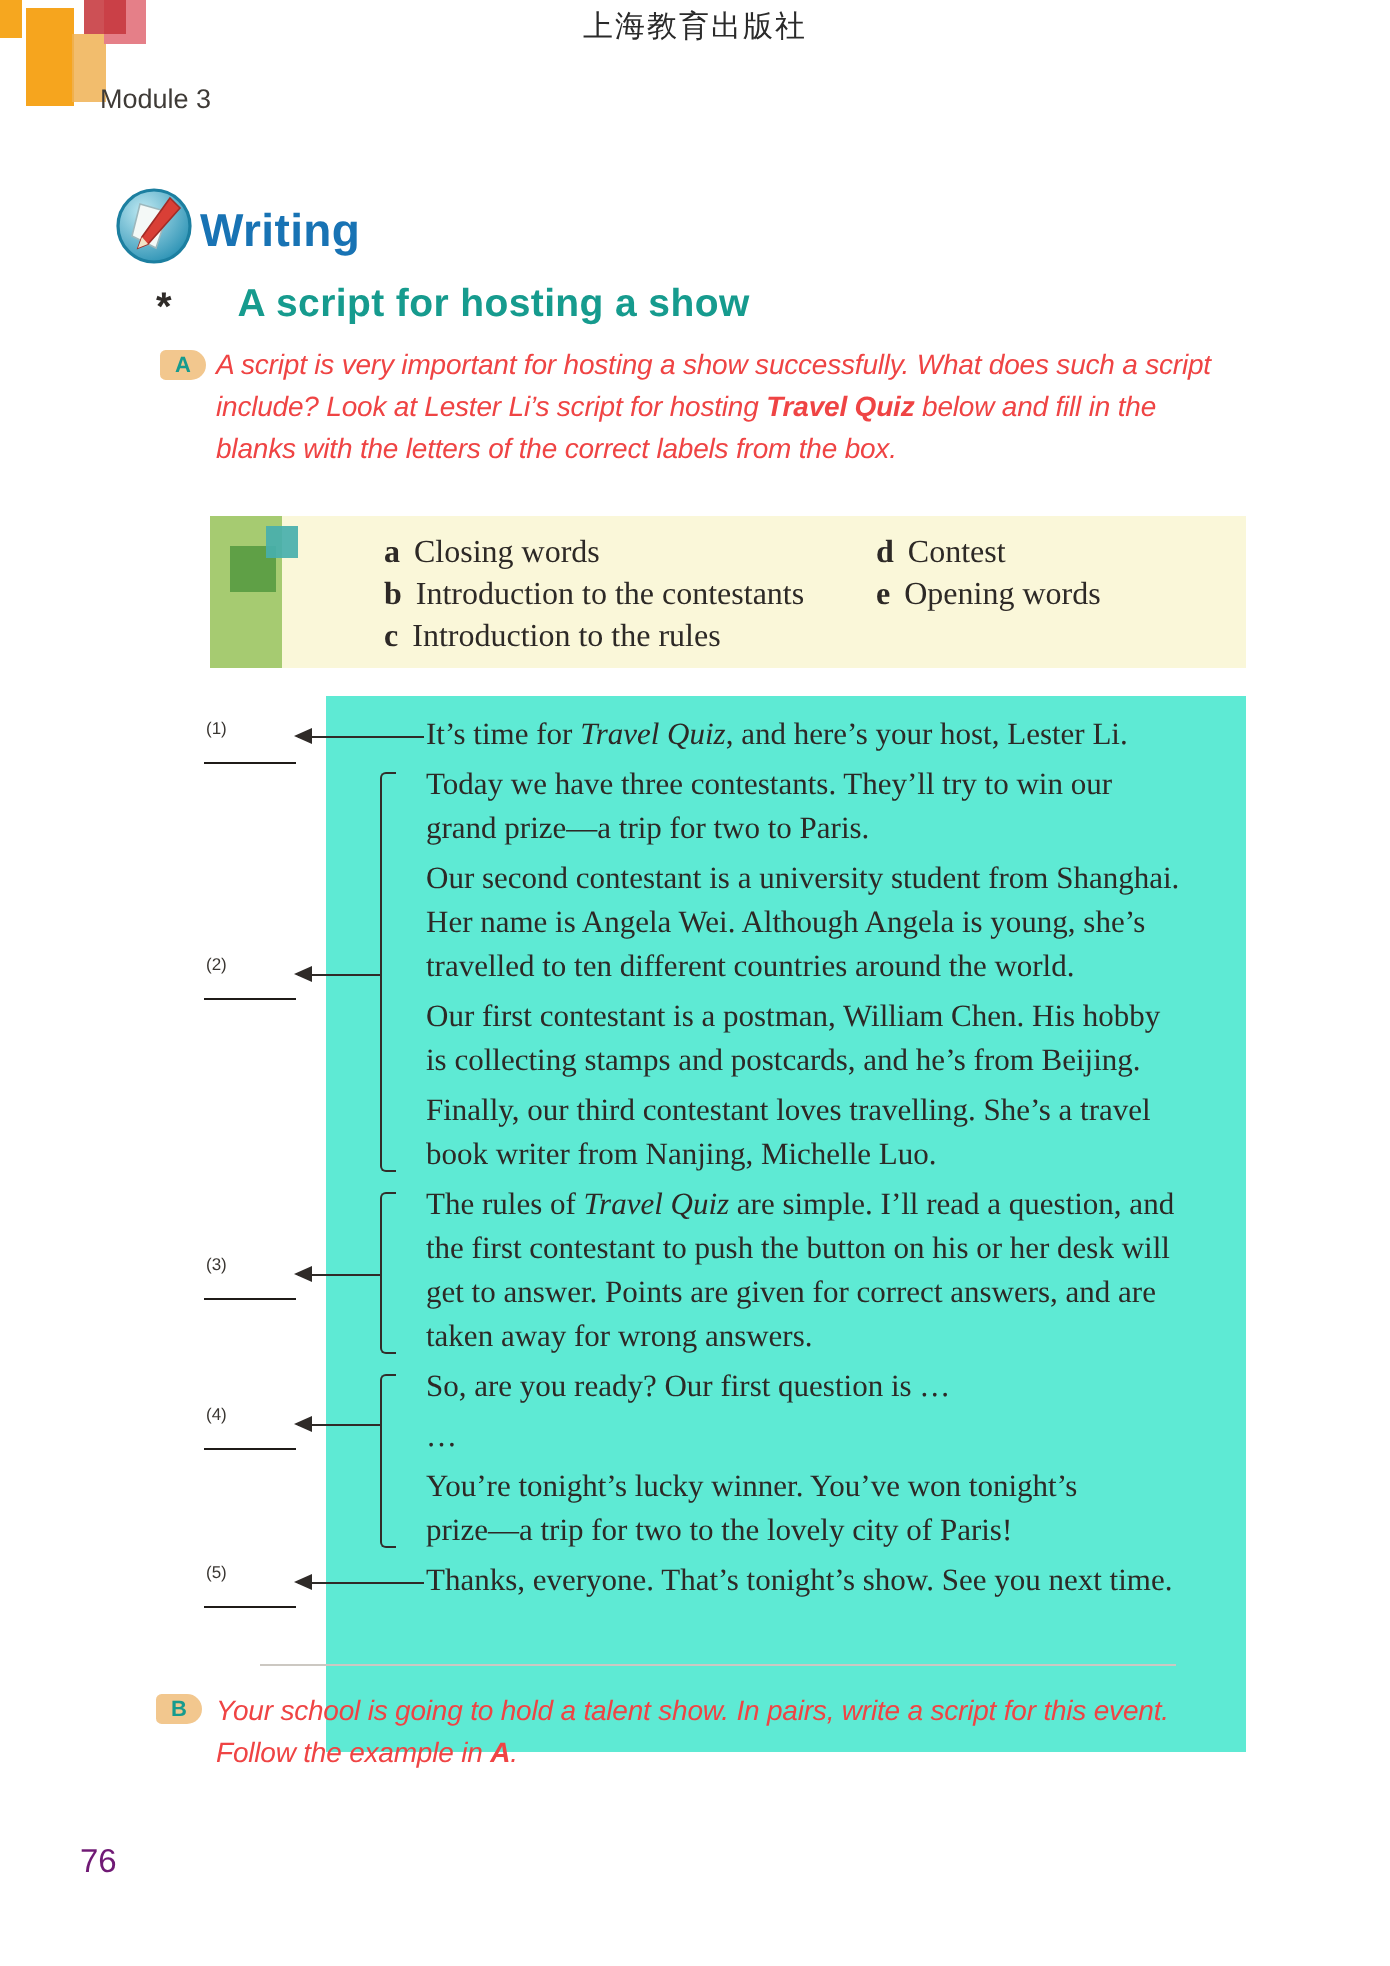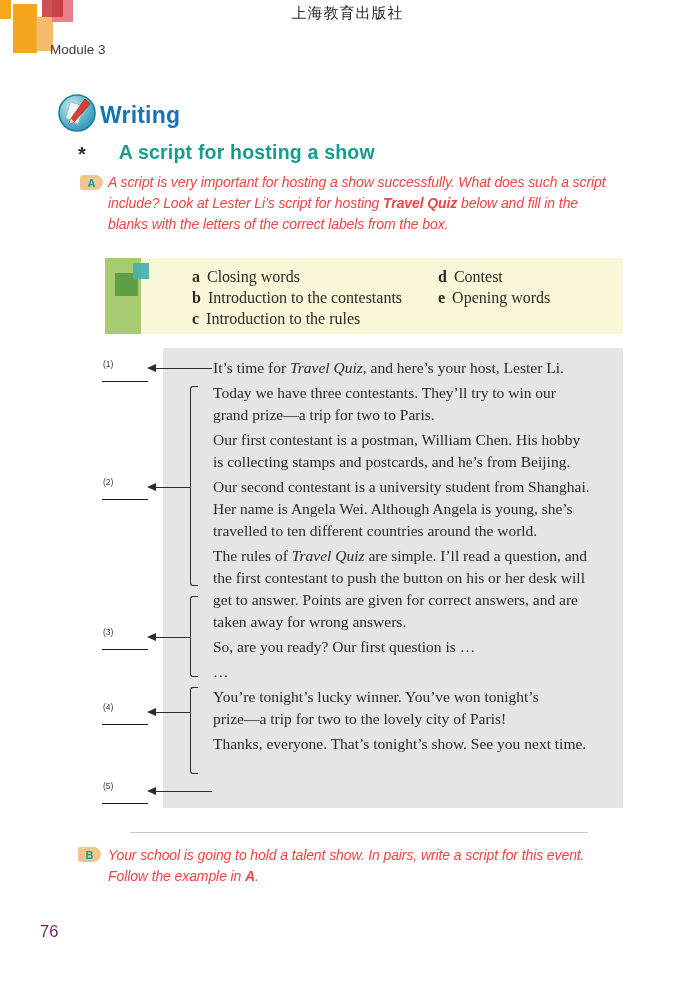--- a/index.html
+++ b/index.html
@@ -39,21 +39,21 @@
   .labels-box{position:absolute;left:105px;top:258px;width:518px;height:76px;background:#faf7d9;}
   .strip{position:absolute;left:0;top:0;width:36px;height:76px;background:#a6cb71;}
   .sq-dkgreen{position:absolute;left:10px;top:15px;width:23px;height:23px;background:#5fa046;}
   .sq-teal{position:absolute;left:28px;top:5px;width:16px;height:16px;background:rgba(72,175,172,0.92);}
   .labels-col{position:absolute;top:8px;font-family:"Liberation Serif",serif;font-size:16px;line-height:21px;}
   .labels-col.left{left:66px;}
   .labels-col.right{left:312px;}
   .label-item{white-space:nowrap;margin-left:21px;}
   .label-key{font-weight:bold;margin-right:7px;}
   
-  .script-box{position:absolute;left:163px;top:348px;width:460px;height:460px;background:#e5e5e5;
+  .script-box{position:absolute;left:163px;top:348px;width:460px;height:528px;background:#5eead4;
     box-sizing:border-box;padding:9px 6px 0 50px;}
   .script-box p{margin:0 0 3px 0;font-family:"Liberation Serif",serif;font-size:15.5px;
     line-height:22px;color:#2d2926;white-space:pre;}
   
   .blank-label{position:absolute;left:103px;font-size:8.5px;color:#3a3632;}
   .blank-line{position:absolute;left:102px;width:46px;height:0;border-top:1.3px solid #1f1b18;}
   .arrow{position:absolute;height:0;border-top:1.5px solid #2f2b28;}
   .arrow::before{content:'';position:absolute;left:-2px;top:-5px;width:0;height:0;
     border-right:9px solid #2f2b28;border-top:4.5px solid transparent;border-bottom:4.5px solid transparent;}
   .lbl1{top:359px;} .line1{top:381px;} .arr1{top:368px;left:149px;width:63px;}
@@ -125,25 +125,27 @@
     <div class="labels-col right">
       <div class="label-item"><span class="label-key">d</span><span>Contest</span></div>
       <div class="label-item"><span class="label-key">e</span><span>Opening words</span></div>
     </div>
   </div>
 
   <div class="script-box">
     <p><span>It’s time for </span><span class="i">Travel Quiz</span><span>, and here’s your host, Lester Li.</span></p>
     <p><span>Today we have three contestants. They’ll try to win our
 grand prize—a trip for two to Paris.</span></p>
-    <p><span>Our first contestant is a postman, William Chen. His hobby
-is collecting stamps and postcards, and he’s from Beijing.</span></p>
     <p><span>Our second contestant is a university student from Shanghai.
 Her name is Angela Wei. Although Angela is young, she’s
 travelled to ten different countries around the world.</span></p>
+    <p><span>Our first contestant is a postman, William Chen. His hobby
+is collecting stamps and postcards, and he’s from Beijing.</span></p>
+    <p><span>Finally, our third contestant loves travelling. She’s a travel
+book writer from Nanjing, Michelle Luo.</span></p>
     <p><span>The rules of </span><span class="i">Travel Quiz</span><span> are simple. I’ll read a question, and
 the first contestant to push the button on his or her desk will
 get to answer. Points are given for correct answers, and are
 taken away for wrong answers.</span></p>
     <p><span>So, are you ready? Our first question is …</span></p>
     <p><span>…</span></p>
     <p><span>You’re tonight’s lucky winner. You’ve won tonight’s
 prize—a trip for two to the lovely city of Paris!</span></p>
     <p><span>Thanks, everyone. That’s tonight’s show. See you next time.</span></p>
   </div>

